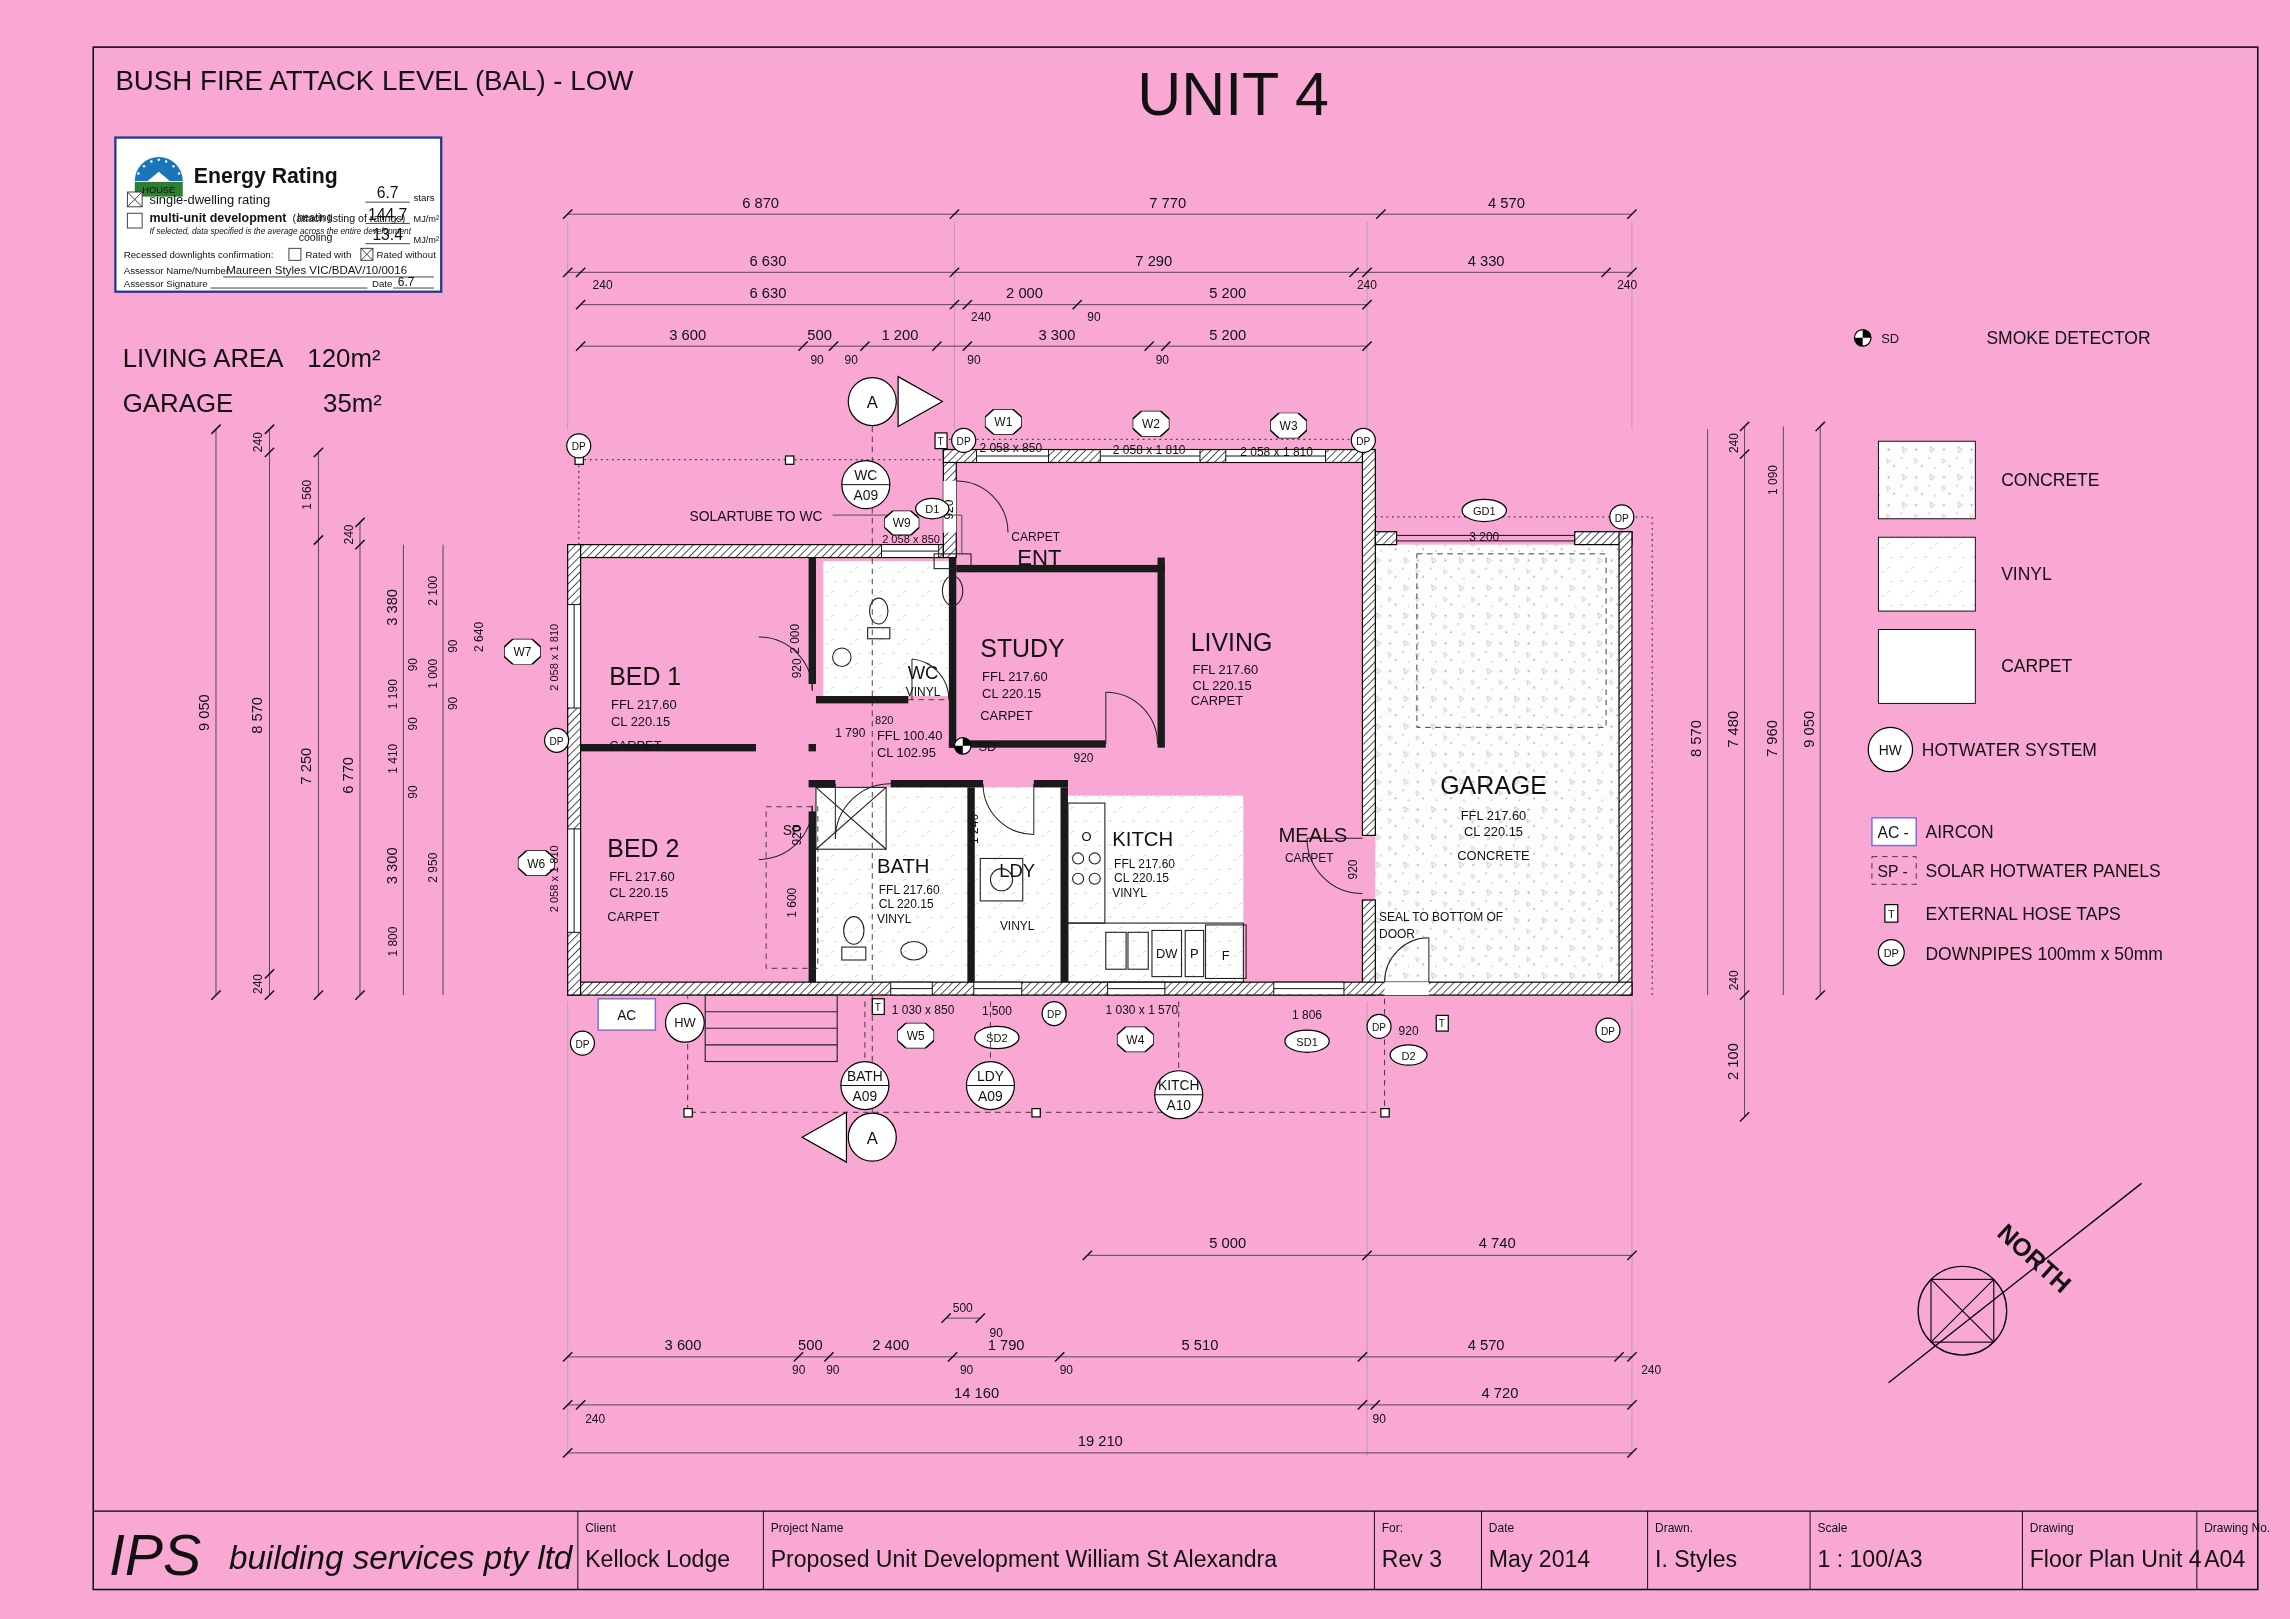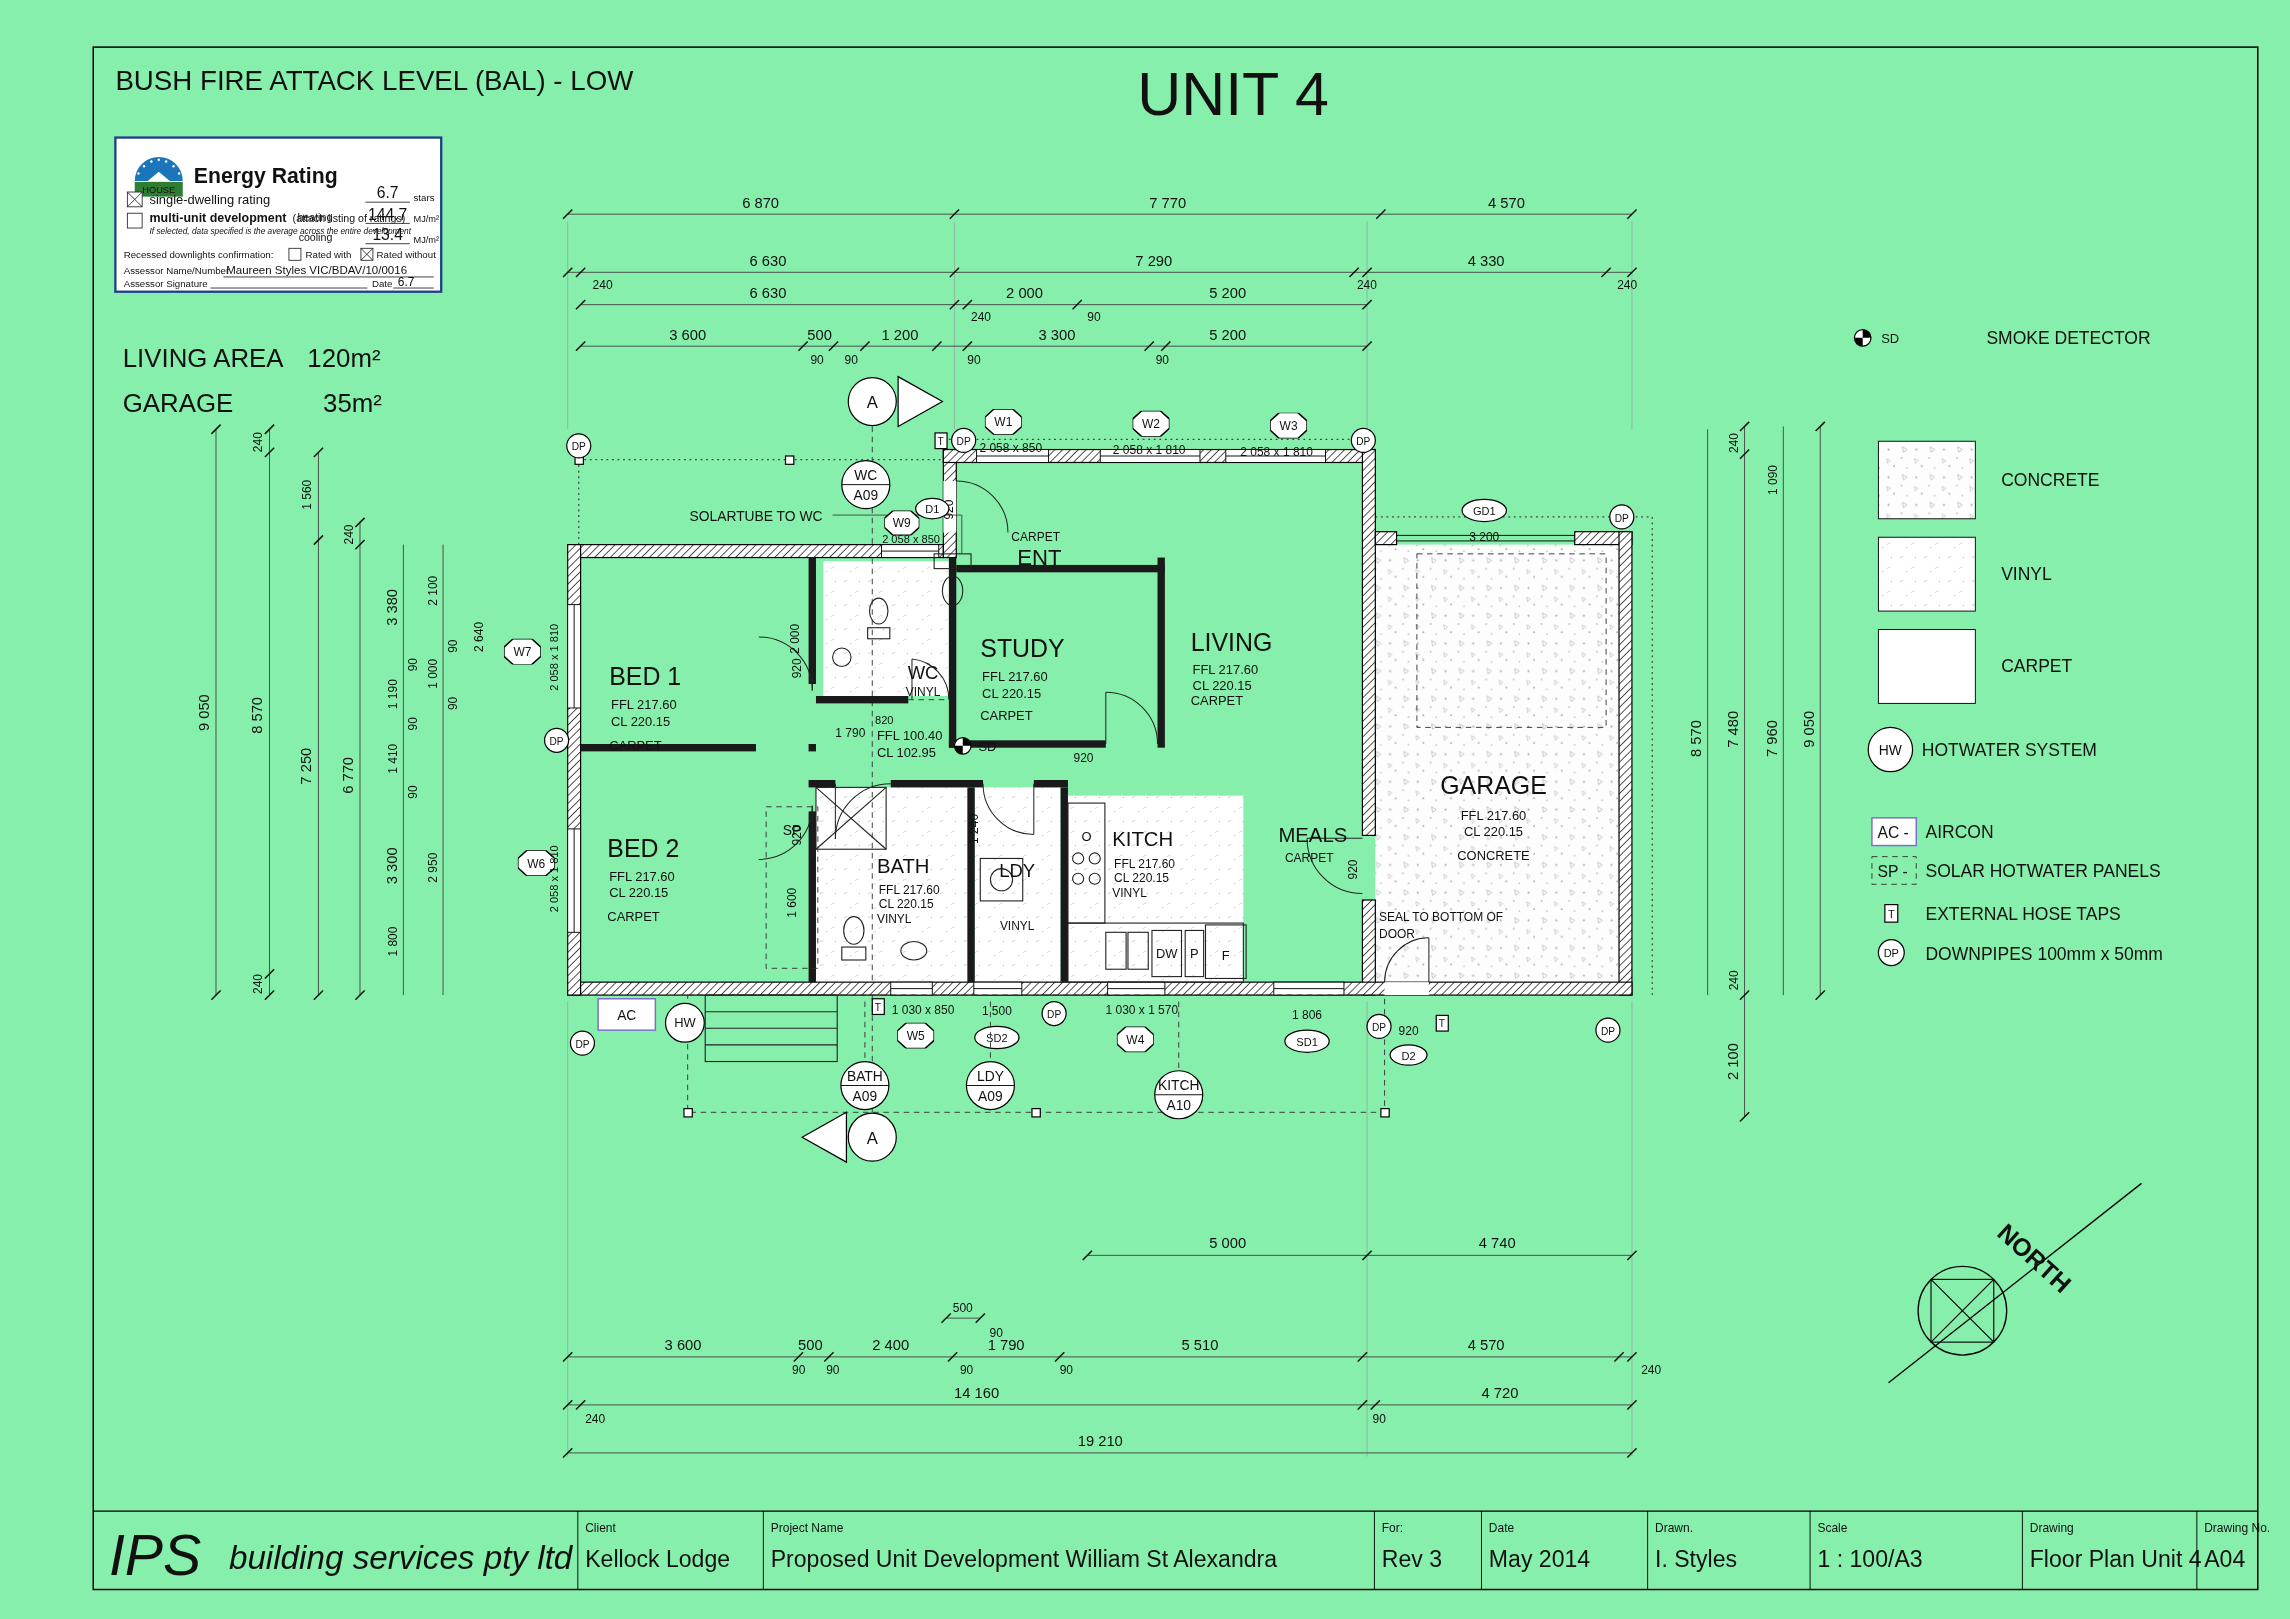--- a/index.html
+++ b/index.html
@@ -1,16 +1,16 @@
 <!DOCTYPE html>
 <html style="font-size:14.8px"><head>
 <meta charset="utf-8">
 <style>
   html,body{margin:0;padding:0;background:#fff}
-  #sheet{position:relative;width:2291px;height:1620px;background:#86efac;font-family:"Liberation Sans",sans-serif}
+  #sheet{position:relative;width:2291px;height:1620px;background:#f9a8d4;font-family:"Liberation Sans",sans-serif}
   svg text{font-family:"Liberation Sans",sans-serif;fill:#111}
   .d{font-size:16px}
   .d2{font-size:13px}
   .mid{text-anchor:middle}
   .room{font-size:27px}
   .room2{font-size:22px}
   .sub{font-size:14px}
   .sub2{font-size:13px}
   .tag{font-size:13px;text-anchor:middle}
   .tk{stroke:#111;stroke-width:1.6}

